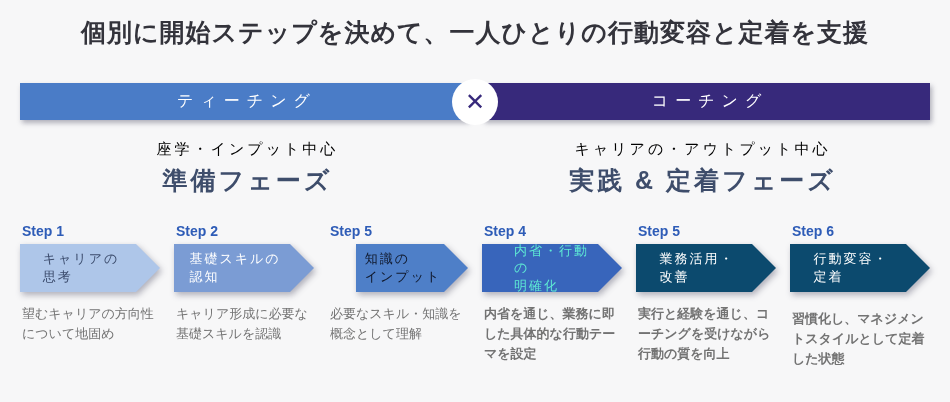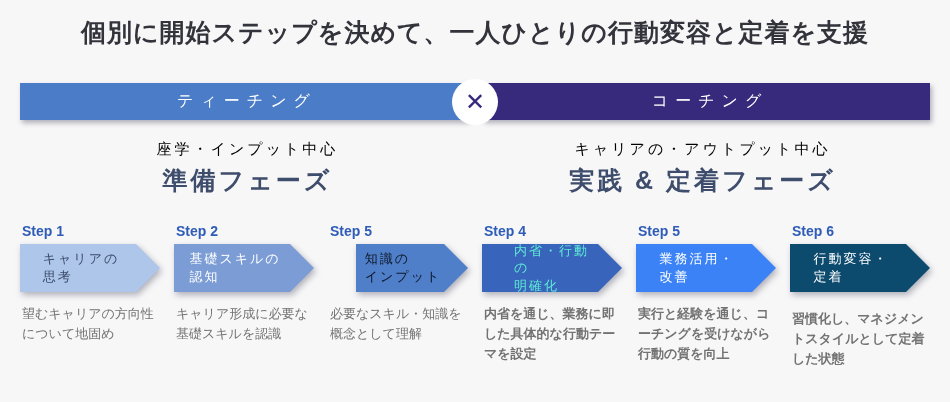--- a/index.html
+++ b/index.html
@@ -162,21 +162,21 @@
     <div class="step-label">Step 4</div>
     <div class="chevron-wrap">
       <div class="chevron" style="background: rgb(56, 101, 187); color: #5eead4; padding-left: 32px;">内省・行動の
 明確化</div>
     </div>
     <div class="step-desc" style="font-weight: 700;">内省を通じ、業務に即した具体的な行動テーマを設定</div>
   </div>
   <div class="step-col">
     <div class="step-label">Step 5</div>
     <div class="chevron-wrap">
-      <div class="chevron" style="background: #3b82f6; color: rgb(255, 255, 255);">業務活用・
+      <div class="chevron" style="background: #0c4a6e; color: rgb(255, 255, 255);">業務活用・
 改善</div>
     </div>
     <div class="step-desc" style="font-weight: 700;">実行と経験を通じ、コーチングを受けながら行動の質を向上</div>
   </div>
   <div class="step-col">
     <div class="step-label">Step 6</div>
     <div class="chevron-wrap">
       <div class="chevron" style="background: #0c4a6e; color: rgb(255, 255, 255);">行動変容・
 定着</div>
     </div>

